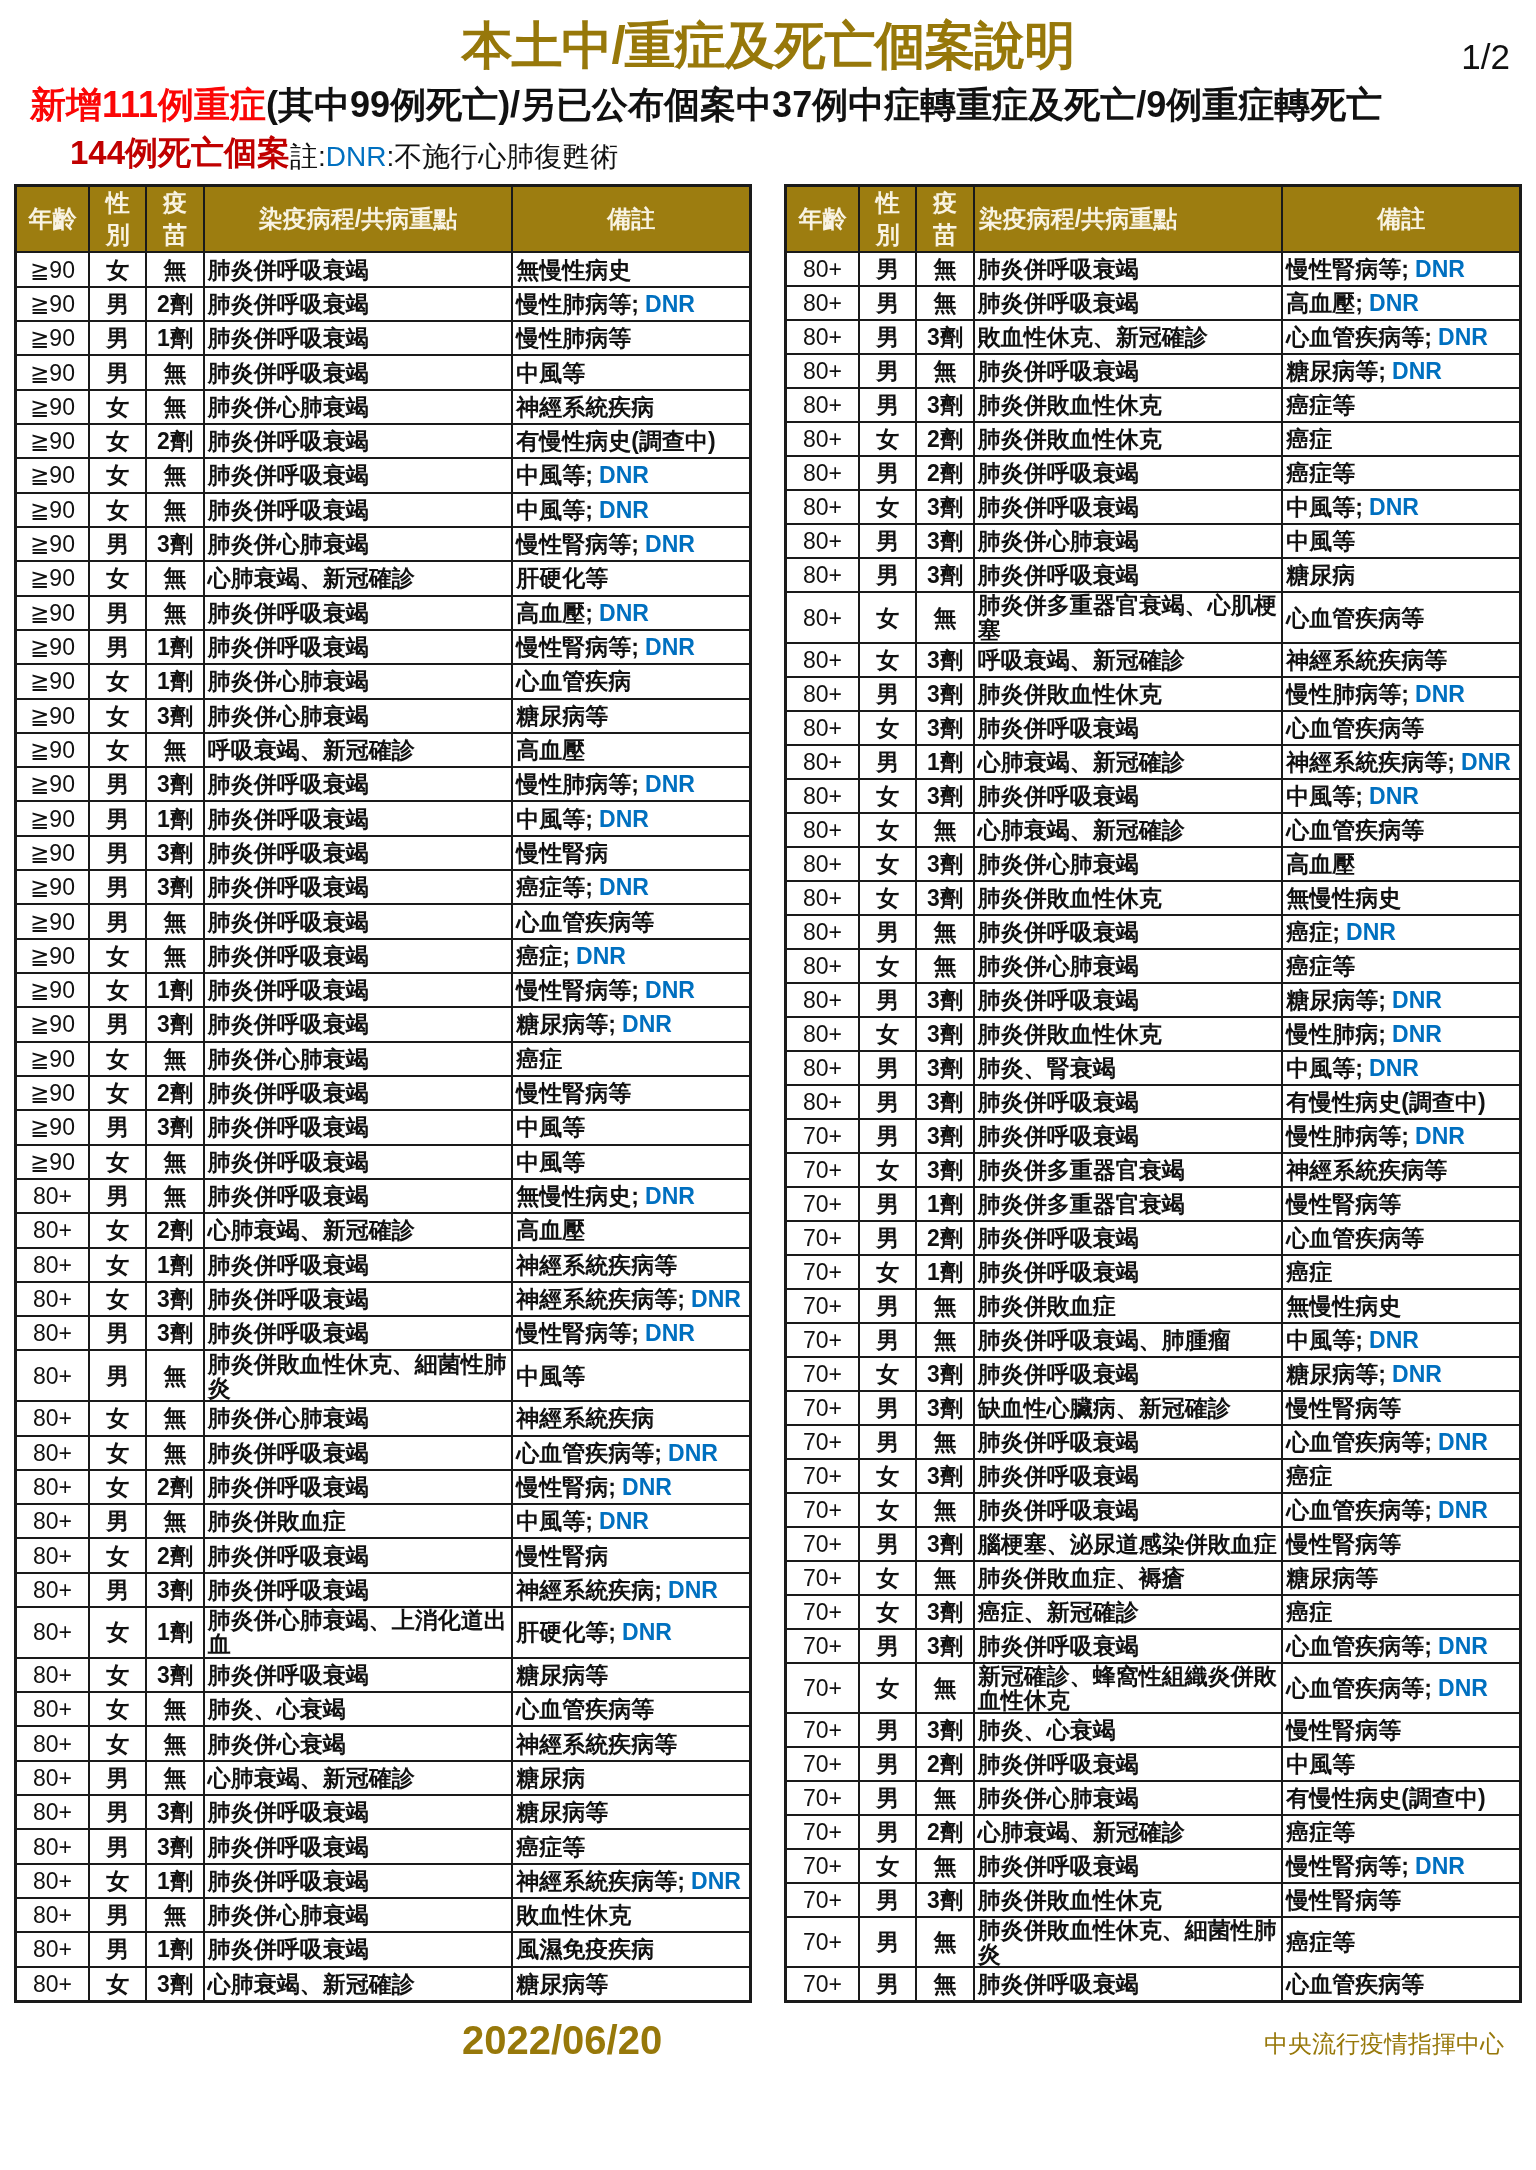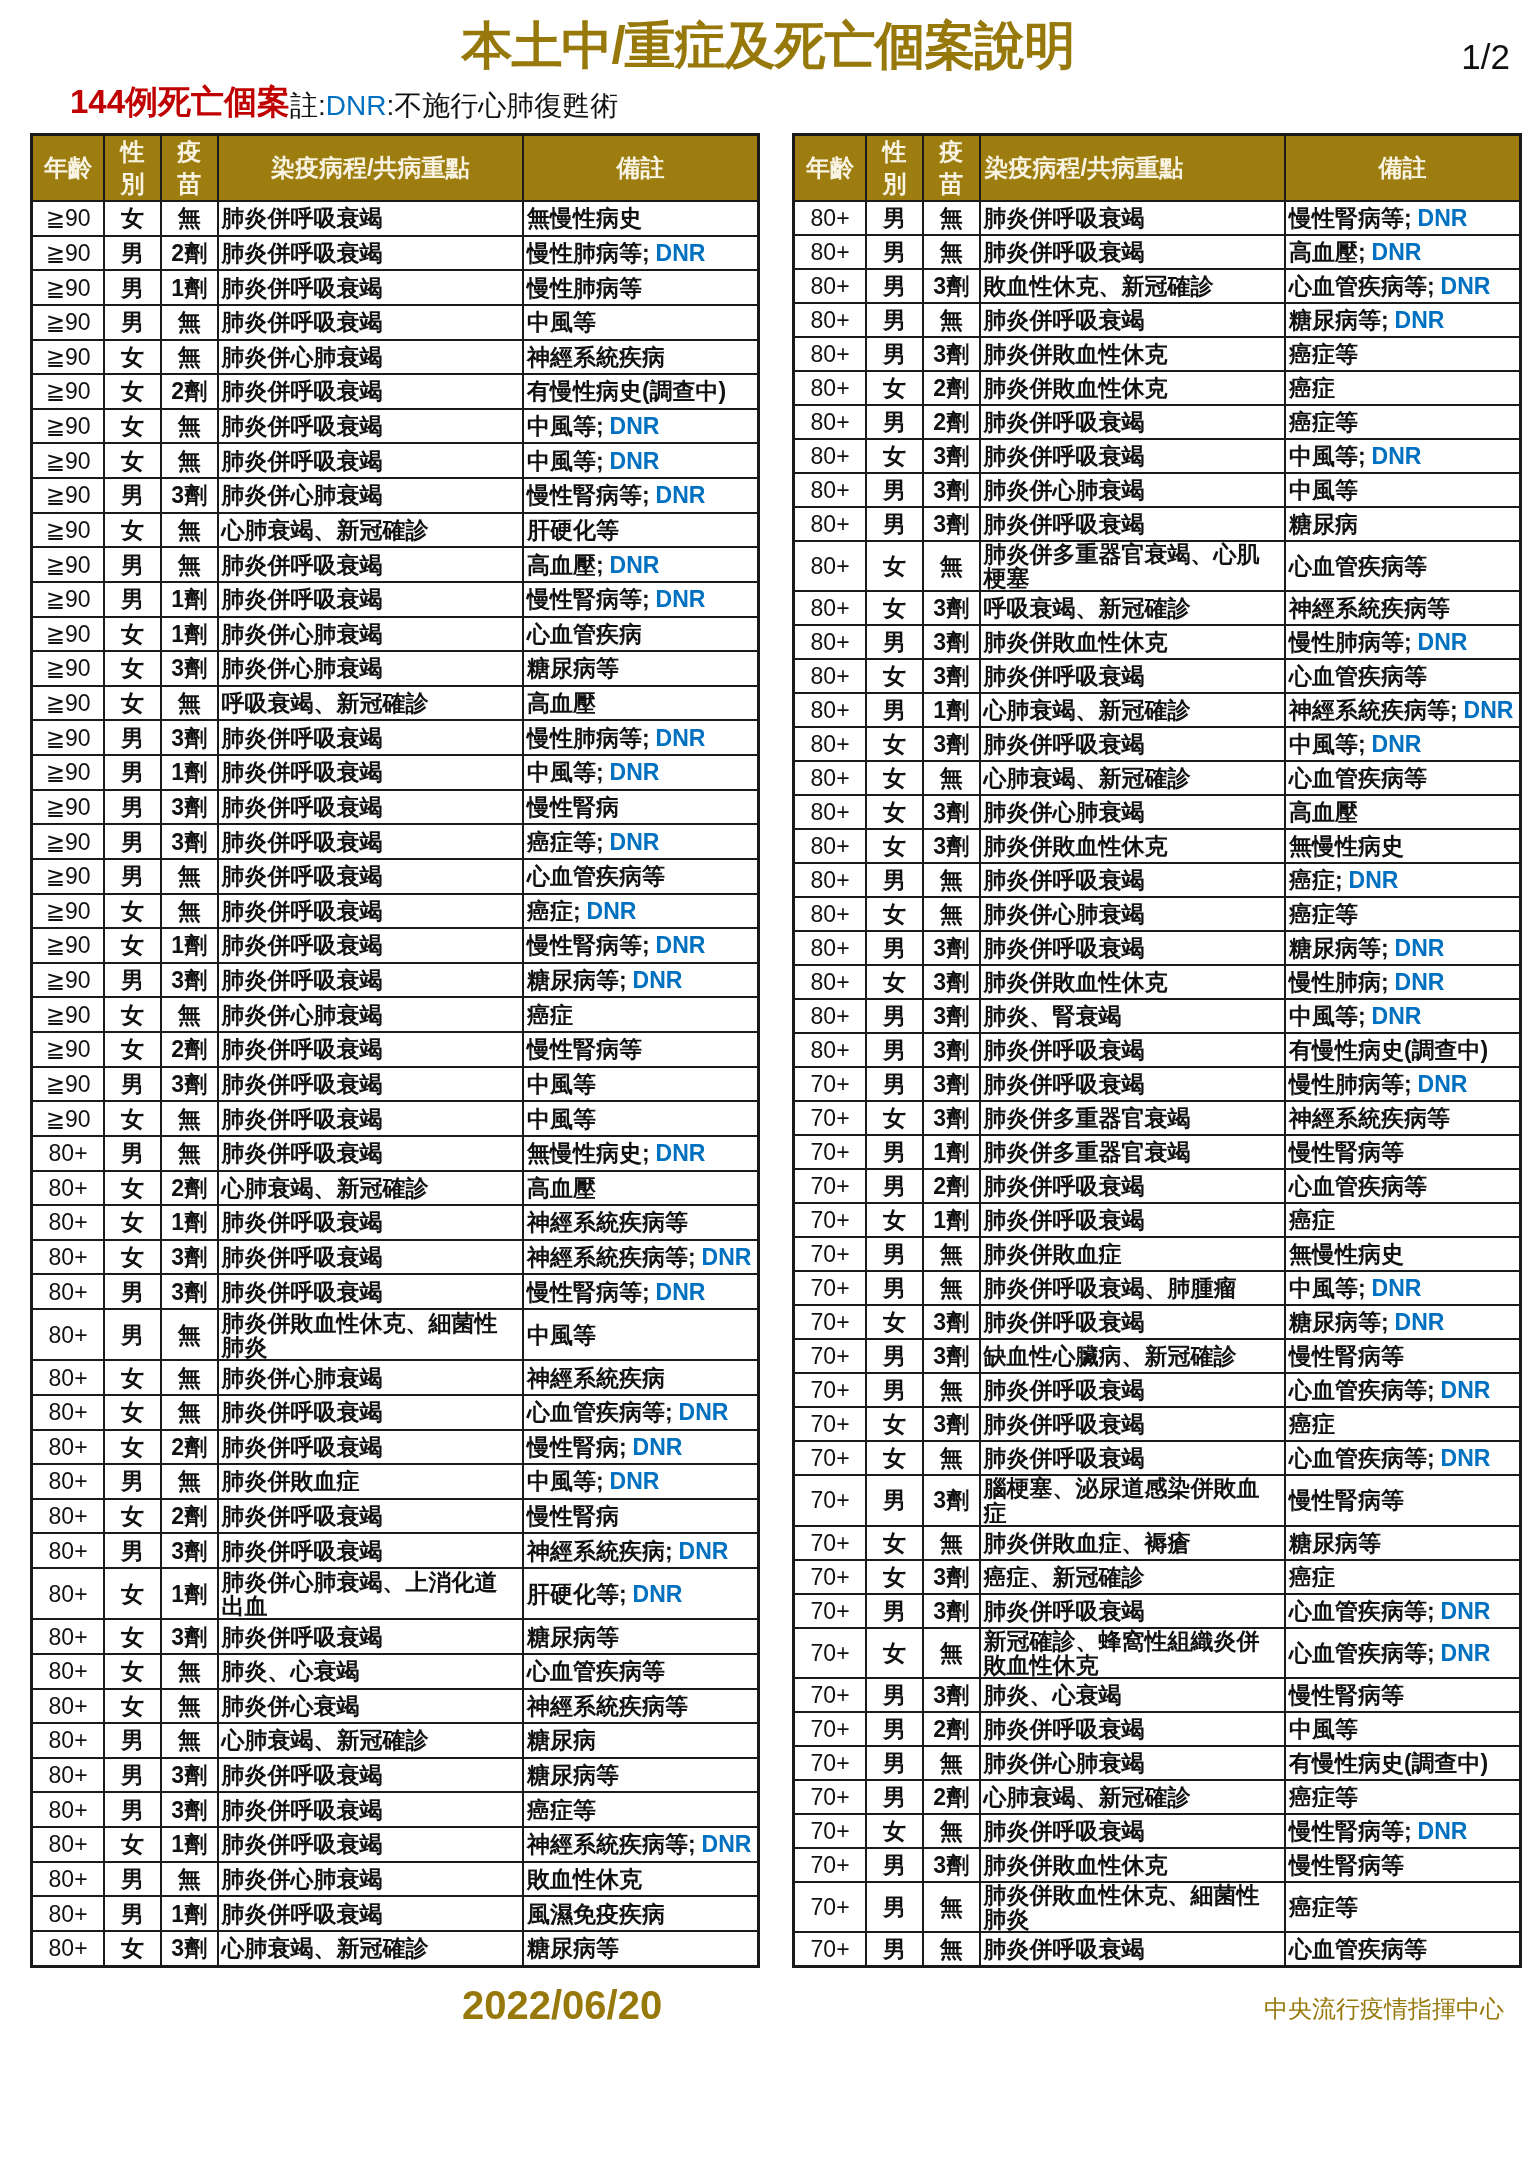--- a/index.html
+++ b/index.html
@@ -48,21 +48,20 @@
   }
   .dnr-note{
     font-size:28px;
     color:#111;
   }
   .dnr-note .dnr{color:var(--blue);}
   .tables{
     display:flex;
     gap:32px;
     padding:2px 14px 7px 14px;
-    margin-left:16px;
   }
   table.case-table{
     flex:1;
     border-collapse:collapse;
     table-layout:fixed;
     border:3px solid #1a1a1a;
   }
   .case-table th{
     background:var(--header-bg);
     color:#f8f3e2;
@@ -114,20 +113,21 @@
 </style>
 </head>
 <body>
 
 <div class="page">
 
   <div class="page-num">1/2</div>
 
   <div class="page-title">本土中/重症及死亡個案說明</div>
 
+  <div class="subtitle"><span class="hl">新增111例重症</span><span>(其中99例死亡)/另已公布個案中37例中症轉重症及死亡/9例重症轉死亡</span></div>
 
   <div class="line2">
     <div class="death-count">144例死亡個案</div>
     <div class="dnr-note"><span>註:</span><span class="dnr">DNR</span><span>:不施行心肺復甦術</span></div>
   </div>
 
   <div class="tables">
     <table class="case-table" id="left-table">
       <colgroup>
         <col class="col-age">

